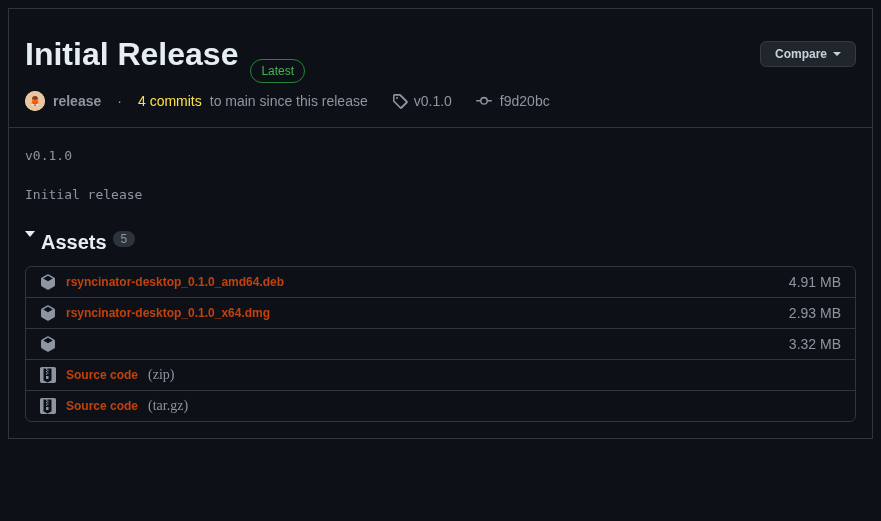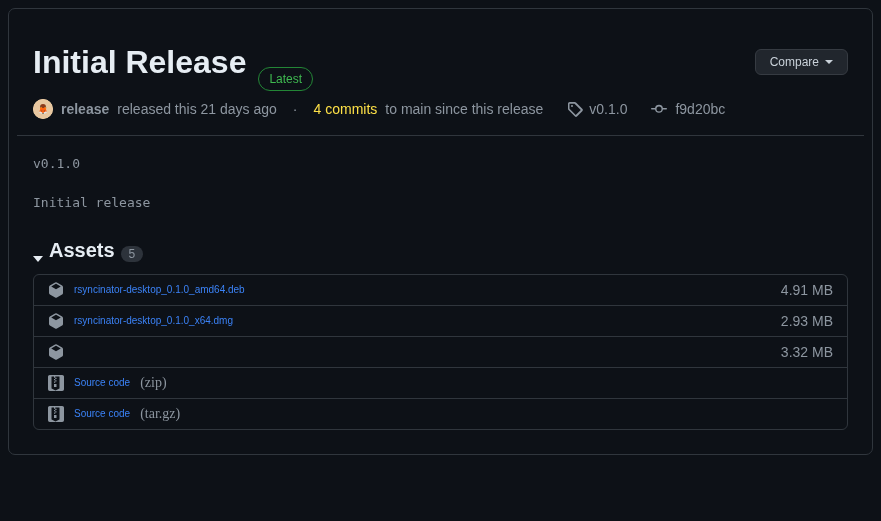--- a/index.html
+++ b/index.html
@@ -7,23 +7,23 @@
       background: #0d1117;
       color: #e6edf3;
       font-family: -apple-system, BlinkMacSystemFont, "Segoe UI", Helvetica, Arial, sans-serif;
       font-size: 14px;
       width: 881px;
       height: 521px;
       padding: 8px;
     }
     .release-card {
       border: 1px solid #30363d;
-      border-radius: 7px;
+      border-radius: 0;
       background: #0d1117;
-      padding: 8px;
+      padding: 0;
     }
     .header {
       display: flex;
       align-items: center;
       justify-content: space-between;
       padding: 16px 16px 0 16px;
     }
     .title-row {
       display: flex;
       align-items: center;
@@ -45,21 +45,21 @@
       font-weight: 500;
       line-height: 18px;
       margin-top: 34px;
     }
     .compare-btn {
       background: #21262d;
       border: 1px solid #363b42;
       border-radius: 6px;
       color: #c9d1d9;
       font-size: 12px;
-      font-weight: 400;
+      font-weight: 700;
       padding: 5px 14px;
       display: inline-flex;
       align-items: center;
       gap: 4px;
       cursor: pointer;
       text-align: center;
     }
     .caret-down {
       width: 0; height: 0;
       border-left: 4px solid transparent;
@@ -98,21 +98,21 @@
       font-family: ui-monospace, SFMono-Regular, Menlo, monospace;
       font-size: 13px;
       color: #8d96a0;
       line-height: 1.8;
     }
     .assets-section {
       padding: 8px 16px 16px 16px;
     }
     .assets-header {
       display: flex;
-      align-items: flex-end;
+      align-items: flex-start;
       gap: 6px;
       cursor: pointer;
       margin-bottom: 12px;
     }
     .assets-caret {
       width: 0; height: 0;
       border-left: 5px solid transparent;
       border-right: 5px solid transparent;
       border-top: 6px solid #e6edf3;
     }
@@ -143,23 +143,23 @@
       padding: 7px 14px;
       border-top: 1px solid #30363d;
     }
     .asset-row:first-child { border-top: none; }
     .asset-left {
       display: flex;
       align-items: center;
       gap: 10px;
     }
     .asset-name {
-      color: #3b82f6;
-      font-weight: 400;
-      font-size: 10px;
+      color: #c2410c;
+      font-weight: 700;
+      font-size: 12px;
       cursor: pointer;
     }
     .asset-ext {
       color: #8d96a0;
       font-size: 14px;
       font-family: Liberation Serif, serif;
     }
     .asset-size {
       color: #8d96a0;
       font-size: 14px;
@@ -185,21 +185,20 @@
 
   <div class="meta-row">
     <span class="avatar">
       <svg width="20" height="20" viewBox="0 0 20 20">
           <circle cx="10" cy="10" r="10" fill="#e8c7a0"></circle>
           <circle cx="10" cy="8" r="3" fill="#8b3a1a"></circle>
           <text x="10" y="14" font-size="8" text-anchor="middle" fill="#8b3a1a">🦊</text>
         </svg>
     </span>
     <a class="author">release</a>
-    <span class="muted">released this 21 days ago</span>
     <span class="meta-sep muted">·</span>
     <a class="link">4 commits</a>
     <span class="muted">to main since this release</span>
     <span class="meta-item" style="margin-left:16px;">
       <svg width="16" height="16" viewBox="0 0 16 16">
           <path class="icon-muted" d="M1 7.775V2.75C1 1.784 1.784 1 2.75 1h5.025c.464 0 .91.184 1.238.513l6.25 6.25a1.75 1.75 0 010 2.474l-5.026 5.026a1.75 1.75 0 01-2.474 0l-6.25-6.25A1.75 1.75 0 011 7.775zM2.5 2.5v5.275l6.25 6.25 5.025-5.026-6.25-6.25H2.5zM6 5a1 1 0 11-2 0 1 1 0 012 0z"></path>
         </svg>
       <span class="muted">v0.1.0</span>
     </span>
     <span class="meta-item" style="margin-left:16px;gap:8px;">

